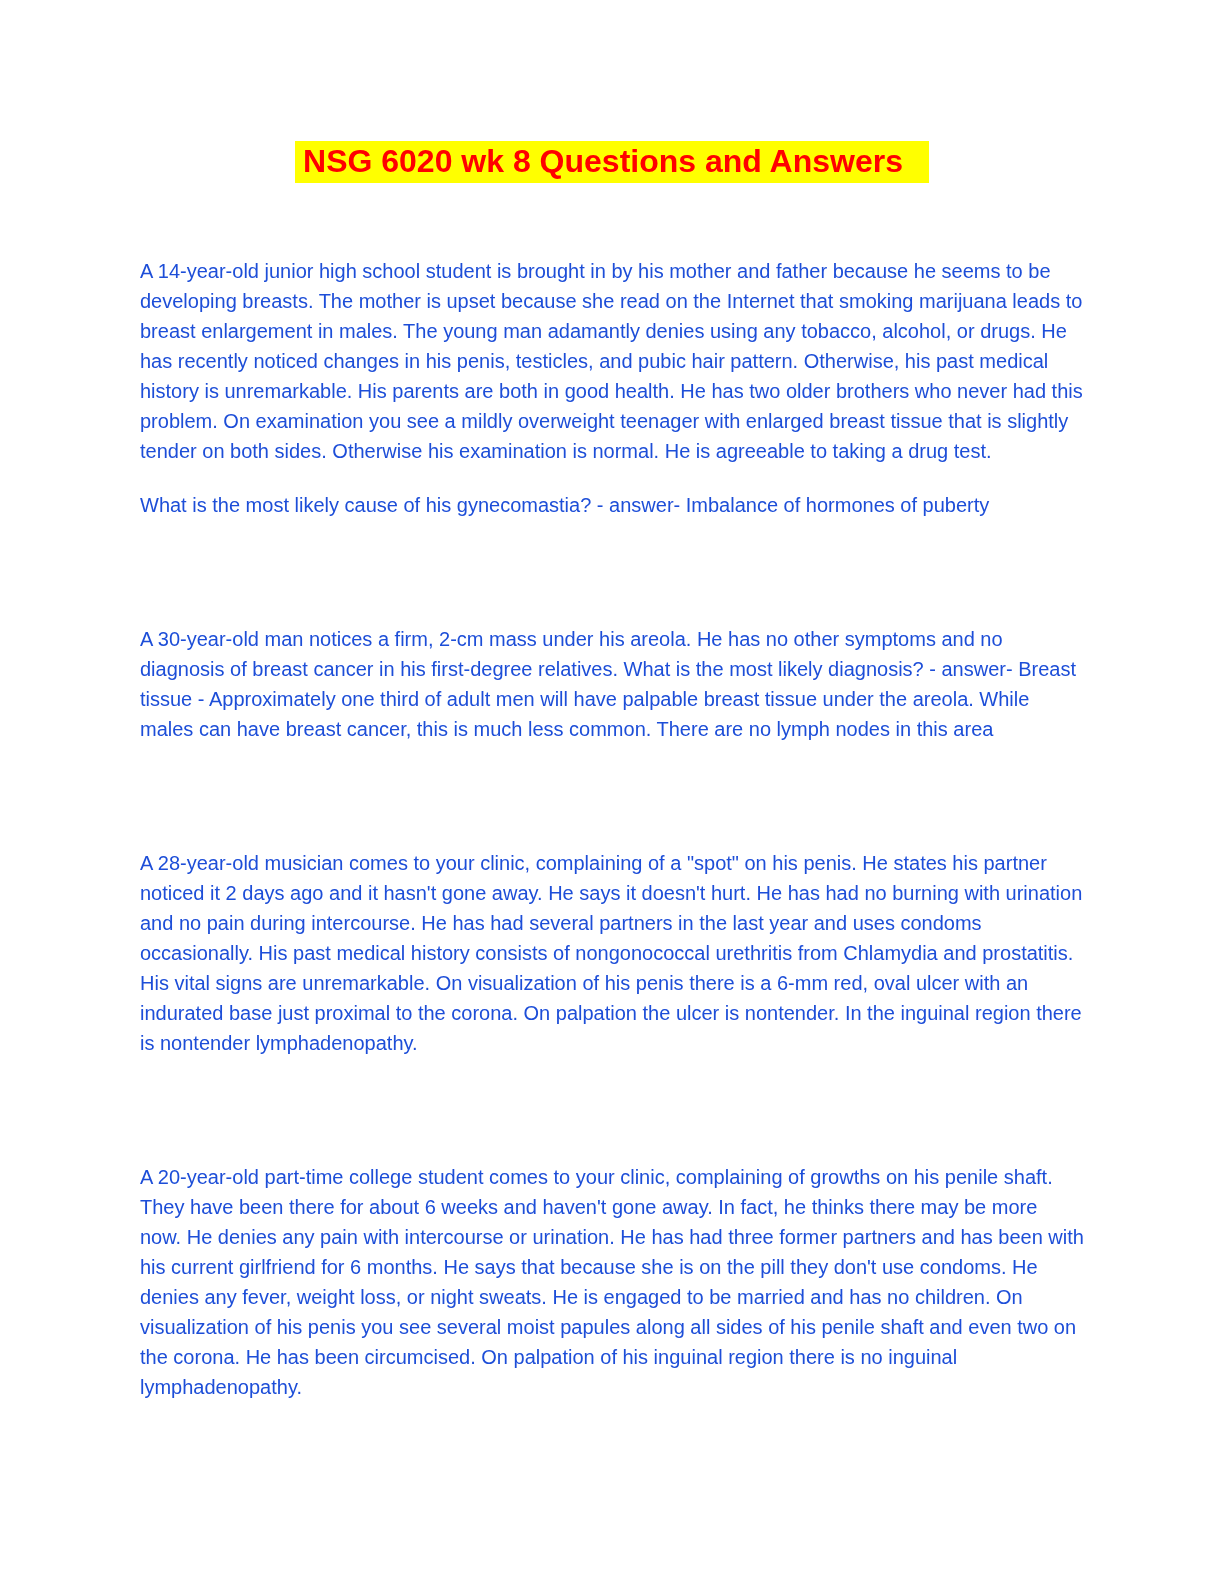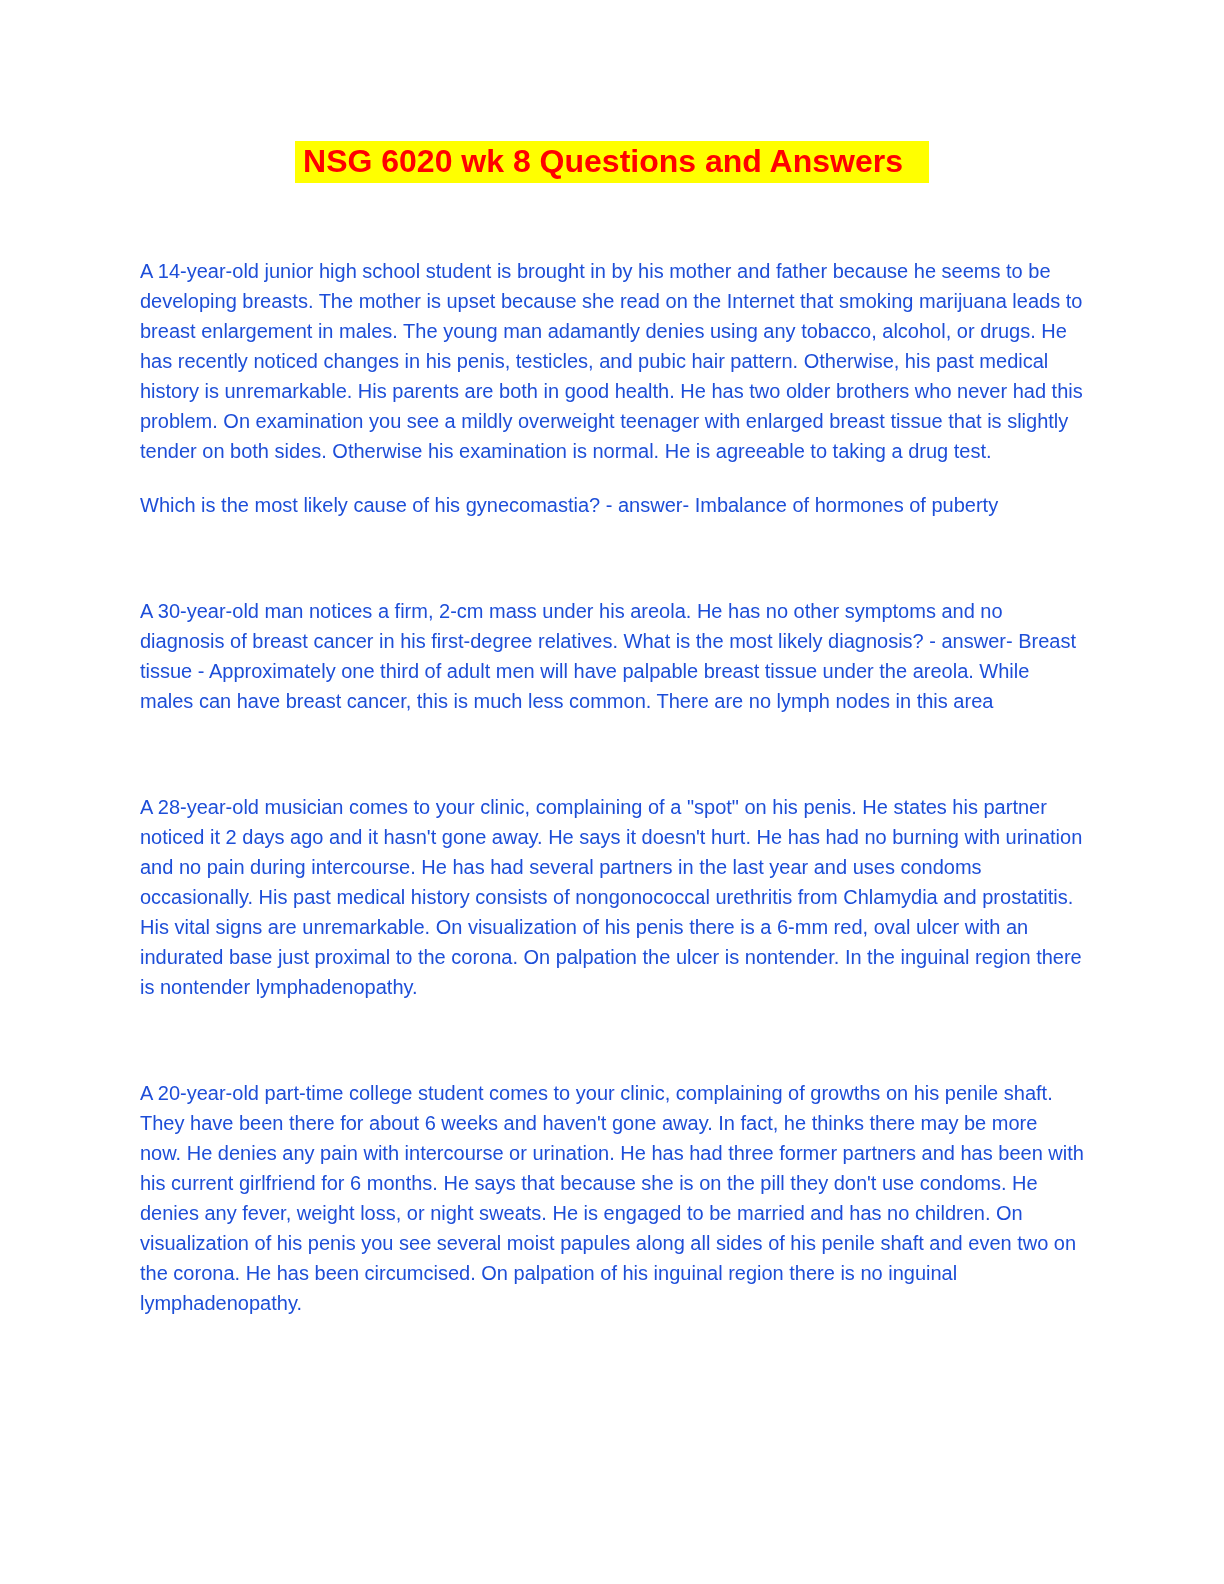--- a/index.html
+++ b/index.html
@@ -29,33 +29,33 @@
     padding: 2px 26px 4px 8px;
   }
   .para {
     font-size: 20px;
     line-height: 30px;
     color: #1d4ed8;
     margin: 0 0 24px 0;
     max-width: 944px;
   }
   .gap-before {
-    margin-top: 76px;
+    margin-top: 104px;
   }
 </style>
 </head>
 <body>
 
 <div class="page">
 
   <h1 class="title-line"><span class="title-highlight">NSG 6020 wk 8 Questions and Answers</span></h1>
 
   <p class="para">A 14-year-old junior high school student is brought in by his mother and father because he seems to be developing breasts. The mother is upset because she read on the Internet that smoking marijuana leads to breast enlargement in males. The young man adamantly denies using any tobacco, alcohol, or drugs. He has recently noticed changes in his penis, testicles, and pubic hair pattern. Otherwise, his past medical history is unremarkable. His parents are both in good health. He has two older brothers who never had this problem. On examination you see a mildly overweight teenager with enlarged breast tissue that is slightly tender on both sides. Otherwise his examination is normal. He is agreeable to taking a drug test.</p>
 
-  <p class="para">Which is the most likely cause of his gynecomastia? - answer- Imbalance of hormones of puberty</p>
+  <p class="para">What is the most likely cause of his gynecomastia? - answer- Imbalance of hormones of puberty</p>
 
   <p class="para gap-before">A 30-year-old man notices a firm, 2-cm mass under his areola. He has no other symptoms and no diagnosis of breast cancer in his first-degree relatives. What is the most likely diagnosis? - answer- Breast tissue - Approximately one third of adult men will have palpable breast tissue under the areola. While males can have breast cancer, this is much less common. There are no lymph nodes in this area</p>
 
   <p class="para gap-before">A 28-year-old musician comes to your clinic, complaining of a "spot" on his penis. He states his partner noticed it 2 days ago and it hasn't gone away. He says it doesn't hurt. He has had no burning with urination and no pain during intercourse. He has had several partners in the last year and uses condoms occasionally. His past medical history consists of nongonococcal urethritis from Chlamydia and prostatitis. His vital signs are unremarkable. On visualization of his penis there is a 6-mm red, oval ulcer with an indurated base just proximal to the corona. On palpation the ulcer is nontender. In the inguinal region there is nontender lymphadenopathy.</p>
 
 
   <p class="para gap-before">A 20-year-old part-time college student comes to your clinic, complaining of growths on his penile shaft. They have been there for about 6 weeks and haven't gone away. In fact, he thinks there may be more now. He denies any pain with intercourse or urination. He has had three former partners and has been with his current girlfriend for 6 months. He says that because she is on the pill they don't use condoms. He denies any fever, weight loss, or night sweats. He is engaged to be married and has no children. On visualization of his penis you see several moist papules along all sides of his penile shaft and even two on the corona. He has been circumcised. On palpation of his inguinal region there is no inguinal lymphadenopathy.</p>
 
 
 </div>

